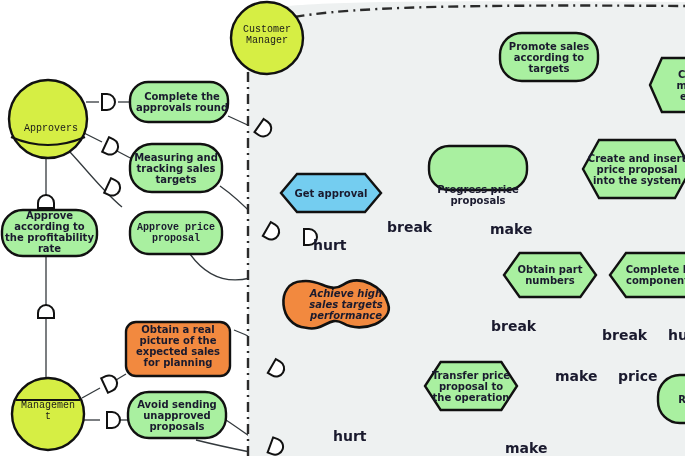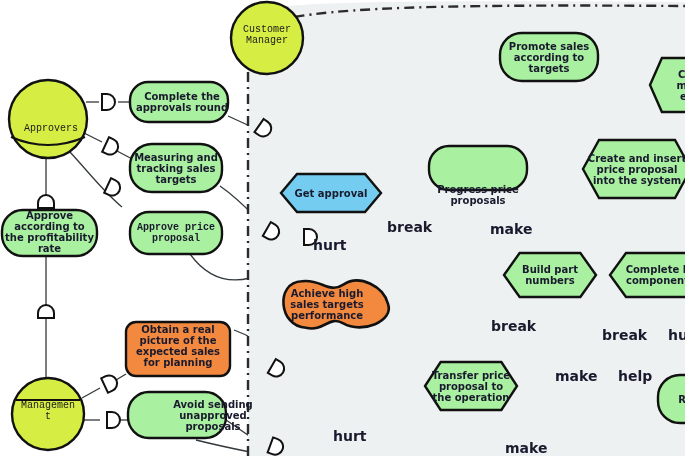--- a/index.html
+++ b/index.html
@@ -165,21 +165,21 @@
       </div>
       <div class="lbl" style="left: 130px; top: 144px; width: 92px; height: 48px; display: flex; align-items: center; justify-content: center;">
         <span style="padding: 0px 3px; white-space: pre-line;">Measuring and tracking sales targets</span>
       </div>
       <div class="lbl" style="left: 130px; top: 212px; width: 92px; height: 42px; display: flex; align-items: center; justify-content: center; font-family: Liberation Mono, monospace;">
         <span style="padding: 0px 3px; white-space: pre-line;">Approve price proposal</span>
       </div>
       <div class="lbl" style="left: 126px; top: 322px; width: 104px; height: 48px; display: flex; align-items: center; justify-content: center;">
         <span style="padding: 0px 3px; white-space: pre-line;">Obtain a real picture of the expected sales for planning</span>
       </div>
-      <div class="lbl" style="left: 128px; top: 392px; width: 98px; height: 46px; display: flex; align-items: center; justify-content: center; margin-left: 36px;">
+      <div class="lbl" style="left: 128px; top: 392px; width: 98px; height: 46px; display: flex; align-items: center; justify-content: center;">
         <span style="padding: 0px 3px; white-space: pre-line;">Avoid sending unapproved proposals</span>
       </div>
       <div class="lbl" style="left: 2px; top: 210px; width: 95px; height: 46px; display: flex; align-items: flex-start; justify-content: center;">
         <span style="padding: 0px 3px; white-space: pre-line;">Approve according to the profitability rate</span>
       </div>
       <div class="lbl" style="left: 281px; top: 174px; width: 100px; height: 38px; display: flex; align-items: center; justify-content: center;">
         <span style="padding: 0px 3px; white-space: pre-line;">Get approval</span>
       </div>
       <div class="lbl" style="left: 429px; top: 146px; width: 98px; height: 44px; display: flex; align-items: center; justify-content: center; margin-top: 27px;">
         <span style="padding: 0px 3px; white-space: pre-line;">Progress price proposals</span>
@@ -188,25 +188,25 @@
         <span style="padding: 0px 3px; white-space: pre-line;">Promote sales according to targets</span>
       </div>
       <div class="lbl" style="left: 583px; top: 140px; width: 108px; height: 58px; display: flex; align-items: center; justify-content: center;">
         <span style="padding: 0px 3px; white-space: pre-line;">Create and insert price proposal into the system</span>
       </div>
       <div class="lbl" style="left: 650px; top: 58px; width: 70px; height: 54px; display: flex; align-items: center; justify-content: center;">
         <span style="padding: 0px 3px; white-space: pre-line;">Co
 ma
 el</span>
       </div>
-      <div class="lbl" style="left: 275px; top: 277px; width: 104px; height: 54px; display: flex; align-items: center; justify-content: flex-end;">
+      <div class="lbl" style="left: 294px; top: 277px; width: 104px; height: 54px; display: flex; align-items: center; justify-content: flex-end; font-style: italic;">
         <span style="padding: 0px 3px; white-space: pre-line;">Achieve high sales targets performance</span>
       </div>
       <div class="lbl" style="left: 504px; top: 253px; width: 92px; height: 44px; display: flex; align-items: center; justify-content: center;">
-        <span style="padding: 0px 3px; white-space: pre-line;">Build part numbers</span>
+        <span style="padding: 0px 3px; white-space: pre-line;">Obtain part numbers</span>
       </div>
       <div class="lbl" style="left: 610px; top: 253px; width: 95px; height: 44px; display: flex; align-items: center; justify-content: center;">
         <span style="padding: 0px 3px; white-space: pre-line;">Complete k
 component</span>
       </div>
       <div class="lbl" style="left: 425px; top: 362px; width: 92px; height: 48px; display: flex; align-items: center; justify-content: center;">
         <span style="padding: 0px 3px; white-space: pre-line;">Transfer price proposal to the operation</span>
       </div>
       <div class="lbl" style="left: 658px; top: 375px; width: 55px; height: 48px; display: flex; align-items: center; justify-content: center;">
         <span style="padding: 0px 3px; white-space: pre-line;">Re</span>
@@ -215,19 +215,19 @@
       <div class="actor-lbl" style="left: 12px; top: 400px; width: 72px; white-space: pre-line;">Managemen
 t</div>
       <div class="actor-lbl" style="left: 231px; top: 24px; width: 72px; white-space: pre-line;">Customer
 Manager</div>
       <div class="contrib" style="left: 313px; top: 237px;">hurt</div>
       <div class="contrib" style="left: 387px; top: 219px;">break</div>
       <div class="contrib" style="left: 490px; top: 221px;">make</div>
       <div class="contrib" style="left: 491px; top: 318px;">break</div>
       <div class="contrib" style="left: 555px; top: 368px;">make</div>
       <div class="contrib" style="left: 602px; top: 327px;">break</div>
-      <div class="contrib" style="left: 618px; top: 368px;">help</div>
+      <div class="contrib" style="left: 618px; top: 368px;">price</div>
       <div class="contrib" style="left: 668px; top: 327px;">hurt</div>
       <div class="contrib" style="left: 505px; top: 440px;">make</div>
       <div class="contrib" style="left: 333px; top: 428px;">hurt</div>
     </div>
 
 </div>
 
 </body></html>

